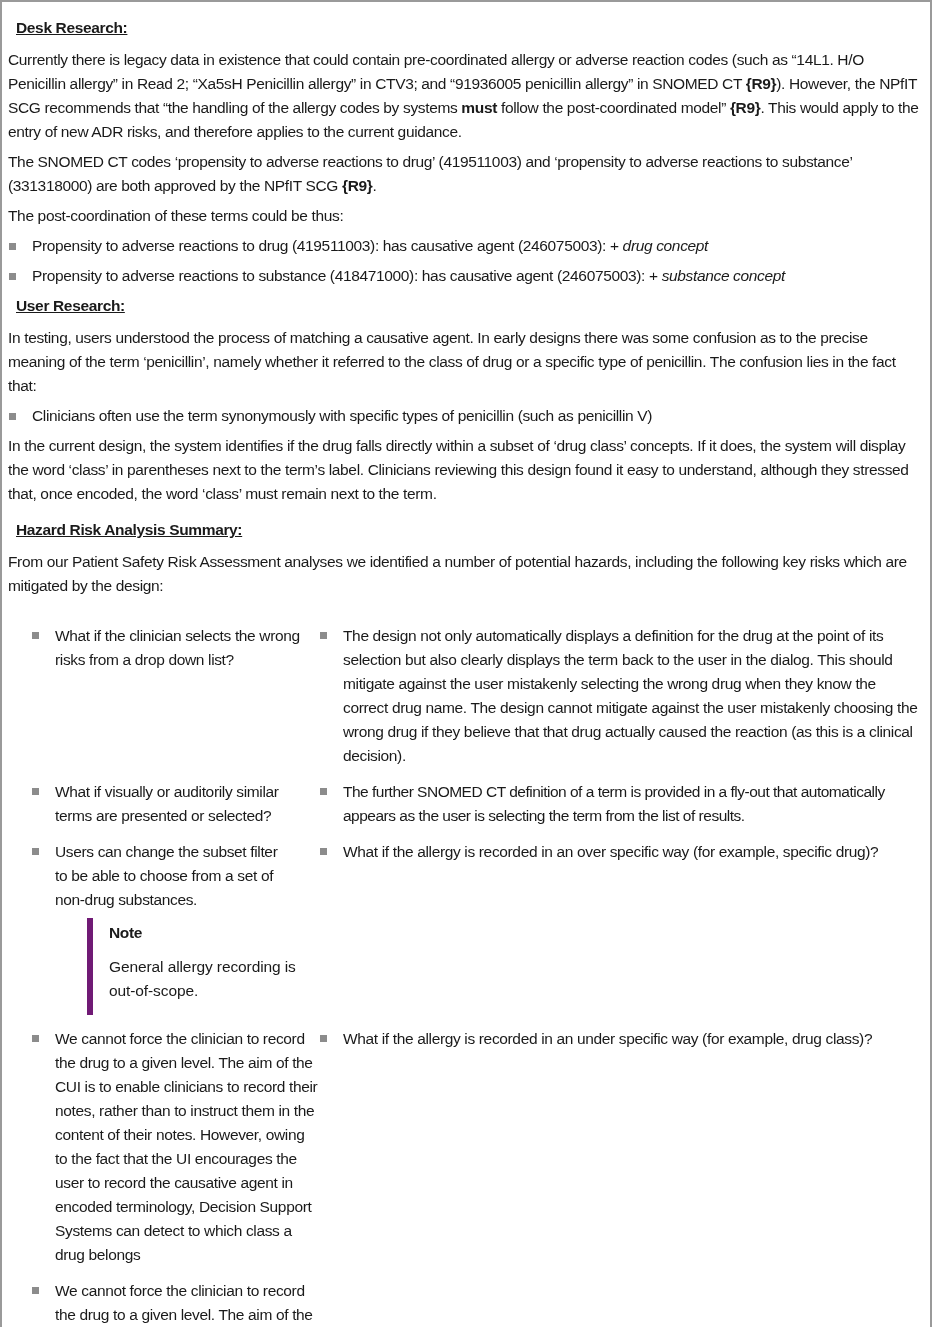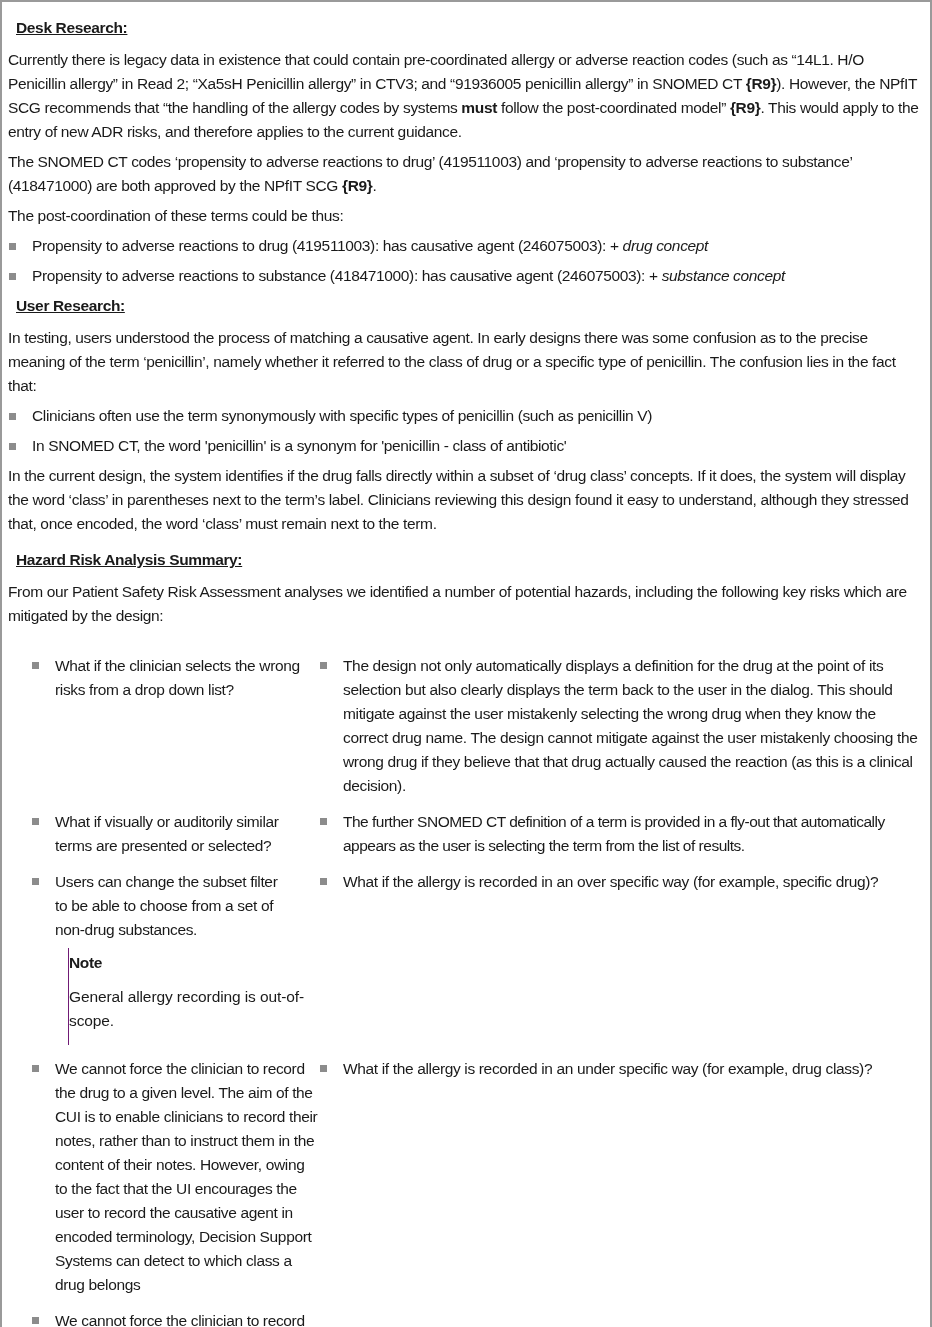--- a/index.html
+++ b/index.html
@@ -21,53 +21,52 @@
     content: ""; position: absolute; left: 1px; top: 9px; width: 7px; height: 7px; background: #8c8c8c;
   }
   b { font-weight: bold; }
   i { font-style: italic; }
   .grid { display: grid; grid-template-columns: 288px 1fr; margin-left: 24px; }
   .gcell { line-height: 24px; }
   .gbul { position: relative; padding-left: 23px; line-height: 24px; }
   .gbul::before {
     content: ""; position: absolute; left: 0; top: 8px; width: 7px; height: 7px; background: #8c8c8c;
   }
-  .note { margin-left: 36px; border-left: 1px solid #701a75; margin-top: 6px; }
+  .note { margin-left: 55px; border-left: 6px solid #701a75; padding-left: 16px; margin-top: 6px; }
   .note .t { font-weight: bold; line-height: 24px; padding-top: 3px; }
   .note .b { line-height: 24px; padding-top: 10px; padding-bottom: 12px; letter-spacing: -0.1px; }
 </style>
 </head>
 <body>
 
 <div class="frame"></div>
 
 <div class="content">
 
   <section>
     <div class="h" style="padding-top:8px">Desk Research:</div>
     <p style="margin-top:4px">
       <span>Currently there is legacy data in existence that could contain pre-coordinated allergy or adverse reaction codes (such as “14L1. H/O Penicillin allergy” in Read 2; “Xa5sH Penicillin allergy” in CTV3; and “91936005 penicillin allergy” in SNOMED CT </span><b>{R9}</b><span>). However, the NPfIT SCG recommends that “the handling of the allergy codes by systems </span><b>must</b><span> follow the post-coordinated model” </span><b>{R9}</b><span>. This would apply to the entry of new ADR risks, and therefore applies to the current guidance.</span>
     </p>
     <p style="margin-top:6px">
-      <span>The SNOMED CT codes ‘propensity to adverse reactions to drug’ (419511003) and ‘propensity to adverse reactions to substance’ (418471000) are both approved by the NPfIT SCG </span><b>{R9}</b><span>.</span>
+      <span>The SNOMED CT codes ‘propensity to adverse reactions to drug’ (419511003) and ‘propensity to adverse reactions to substance’ (331318000) are both approved by the NPfIT SCG </span><b>{R9}</b><span>.</span>
     </p>
     <p style="margin-top:6px">The post-coordination of these terms could be thus:</p>
     <div class="bul" style="margin-top:6px">
       <span>Propensity to adverse reactions to drug (419511003): has causative agent (246075003): + </span><i>drug concept</i>
     </div>
     <div class="bul" style="margin-top:6px">
       <span>Propensity to adverse reactions to substance (418471000): has causative agent (246075003): + </span><i>substance concept</i>
     </div>
   </section>
 
   <section>
     <div class="h" style="margin-top:6px">User Research:</div>
     <p style="margin-top:6px">In testing, users understood the process of matching a causative agent. In early designs there was some confusion as to the precise meaning of the term ‘penicillin’, namely whether it referred to the class of drug or a specific type of penicillin. The confusion lies in the fact that:</p>
     <div class="bul" style="margin-top:6px">Clinicians often use the term synonymously with specific types of penicillin (such as penicillin V)</div>
-    <div class="bul" style="margin-top:6px">In SNOMED CT, the word 'penicillin' is a synonym for 'penicillin - class of antibiotic'</div>
     <p style="margin-top:6px">In the current design, the system identifies if the drug falls directly within a subset of ‘drug class’ concepts. If it does, the system will display the word ‘class’ in parentheses next to the term’s label. Clinicians reviewing this design found it easy to understand, although they stressed that, once encoded, the word ‘class’ must remain next to the term.</p>
   </section>
 
   <section>
     <div class="h" style="margin-top:12px">Hazard Risk Analysis Summary:</div>
     <p style="margin-top:6px">From our Patient Safety Risk Assessment analyses we identified a number of potential hazards, including the following key risks which are mitigated by the design:</p>
 
     <div class="grid" style="margin-top:14px">
 
       <div class="gbul" style="margin-top:12px;padding-right:14px">What if the clinician selects the wrong risks from a drop down list?</div>

